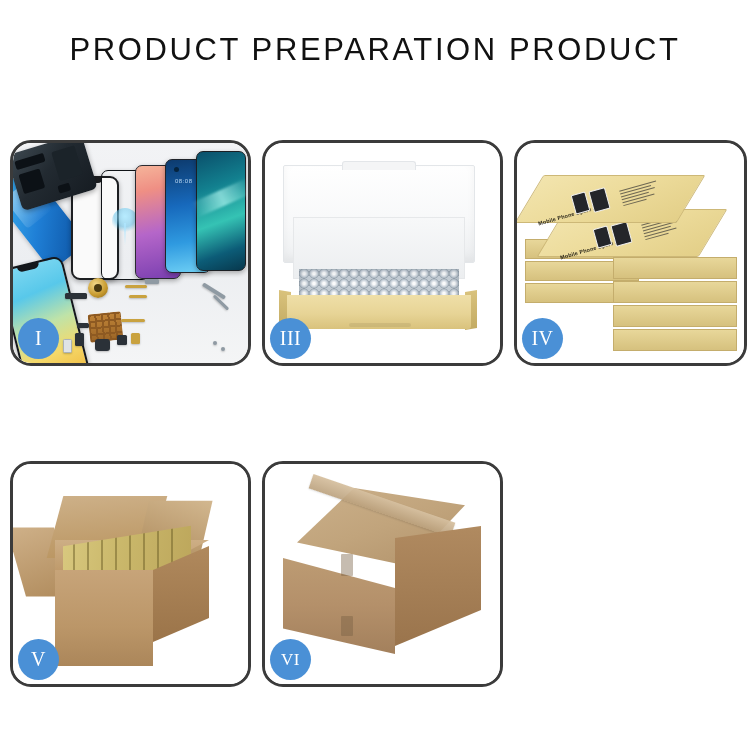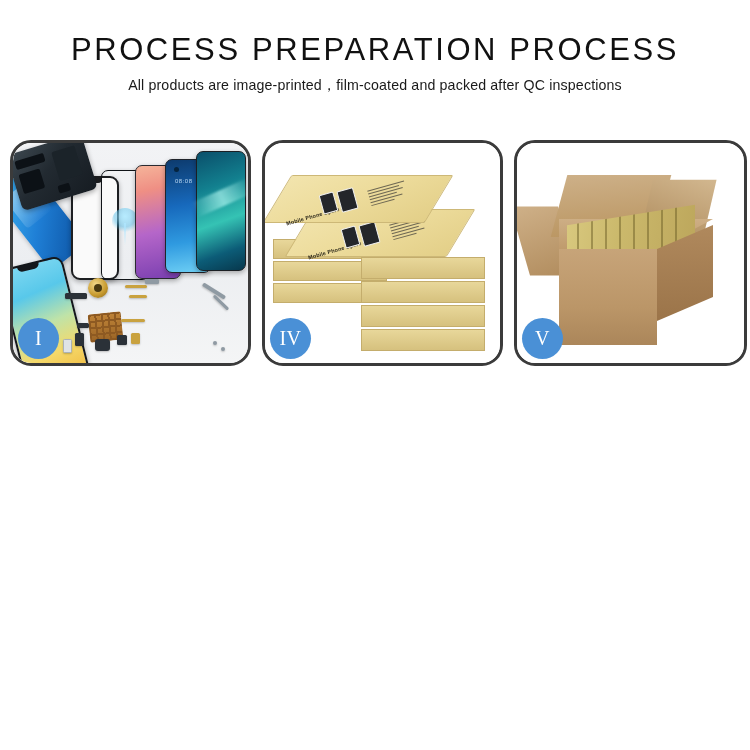--- a/index.html
+++ b/index.html
@@ -354,22 +354,21 @@
     background:linear-gradient(120deg,rgba(255,255,255,.85),rgba(255,255,255,.15));
     transform:rotate(18deg);border-radius:2px;
   }
 </style>
 </head>
 <body>
 
 <div class="page">
 
   <div class="header">
-    <div class="title">PROCESS PREPARATION PROCESS</div>
-    <div class="subtitle">All products are image-printed，film-coated and packed after QC inspections</div>
+    <div class="title">PRODUCT PREPARATION PRODUCT</div>
   </div>
 
   <div class="grid">
 
     <div class="panel">
       <div class="panel-stage p1">
         <div class="ph ph-a2"></div>
         <div class="ph ph-a"></div>
         <div class="ph ph-b"></div>
         <div class="ph ph-c">
@@ -404,20 +403,33 @@
         <div class="prt lt" style="left:132px;top:136px;width:14px;height:5px;"></div>
         <div class="prt lt" style="left:188px;top:146px;width:26px;height:4px;transform:rotate(32deg);"></div>
         <div class="prt lt" style="left:198px;top:158px;width:20px;height:3px;transform:rotate(44deg);"></div>
         <div class="prt lt" style="left:200px;top:198px;width:4px;height:4px;border-radius:50%;"></div>
         <div class="prt lt" style="left:208px;top:204px;width:4px;height:4px;border-radius:50%;"></div>
       </div>
       <div class="badge">I</div>
     </div>
 
 
+    <div class="panel">
+      <div class="panel-stage p3">
+        <div class="mailer">
+          <div class="mlid"></div>
+          <div class="mfoam"></div>
+          <div class="mbub"></div>
+          <div class="mendL"></div>
+          <div class="mendR"></div>
+          <div class="mfront"></div>
+        </div>
+      </div>
+      <div class="badge">III</div>
+    </div>
 
     <div class="panel">
       <div class="panel-stage p4">
         <div class="stack">
 
           <div class="bx" style="left:0;top:78px;width:112px;height:18px;">
             <div class="side" style="left:0;top:0;width:100%;height:100%;"></div>
             </div>
           <div class="bx" style="left:0;top:100px;width:112px;height:18px;">
             <div class="side" style="left:0;top:0;width:100%;height:100%;"></div>
@@ -491,15 +503,29 @@
               <i style="left:108px"></i>
           </div>
           <div class="flapFr"></div>
           <div class="cs"></div>
           <div class="cf"></div>
         </div>
       </div>
       <div class="badge">V</div>
     </div>
 
+    <div class="panel">
+      <div class="panel-stage p6">
+        <div class="seal">
+          <div class="glint"></div>
+          <div class="sTop"></div>
+          <div class="tape"></div>
+          <div class="sSide"></div>
+          <div class="sFront"></div>
+          <div class="tab" style="left:58px;top:66px;width:12px;height:22px;"></div>
+          <div class="tab" style="left:58px;top:128px;width:12px;height:20px;"></div>
+        </div>
+      </div>
+      <div class="badge small">VI</div>
+    </div>
 
   </div>
 </div>
 
 </body></html>

